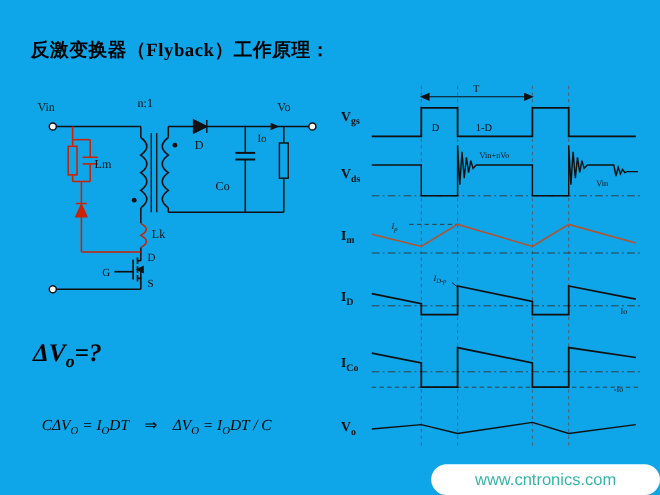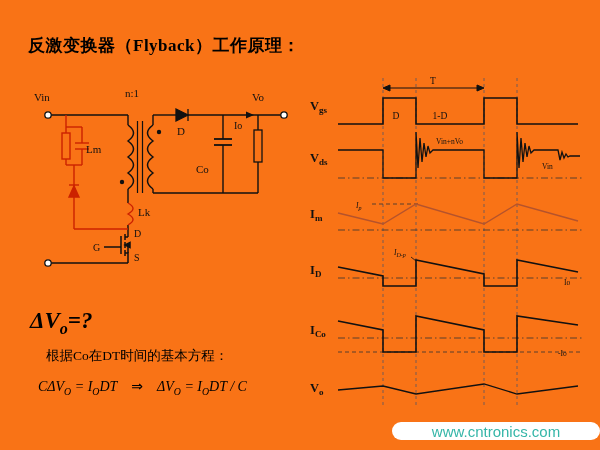--- a/index.html
+++ b/index.html
@@ -1,19 +1,19 @@
 <!DOCTYPE html>
 <html><head>
 <meta charset="utf-8">
 <style>
   * { margin:0; padding:0; box-sizing:border-box; }
   html,body { width:600px; height:450px; }
   .slide {
     position:relative; width:600px; height:450px;
-    background:#f97316; overflow:hidden;
+    background:#0ea5e9; overflow:hidden;
     font-family:"Liberation Serif", serif; color:#000;
   }
   .title { position:absolute; left:28px; top:34px; font-size:17px; font-weight:bold; letter-spacing:.5px; }
   svg { position:absolute; overflow:visible; }
   svg text { font-family:"Liberation Serif", serif; fill:#111; }
   .circuit { left:28px; top:85px; }
   .waves { left:308px; top:72px; }
   .clab { font-size:11px; }
   .clab-s { font-size:10px; }
   .wlab { font-size:12.5px; font-weight:bold; }
@@ -21,21 +21,21 @@
   .tiny { font-size:7.5px; }
   .dutylab { font-size:9.5px; }
   .eq { position:absolute; font-style:italic; font-size:14px; }
   .eq sub { font-size:70%; }
   #eq-ripple { left:82px; top:278px; }
   #eq-question { left:30px; top:308px; font-size:23px; font-weight:bold; }
   #eq-intro { left:46px; top:347px; font-style:normal; font-size:13.5px; }
   #eq-derivation { left:38px; top:378px; }
   .arrow { font-style:normal; padding:0 14px; }
   .watermark {
-    position:absolute; left:392px; top:422px; width:208px; height:18px;
+    position:absolute; left:392px; top:422px; width:208px; height:28px;
     background:#ffffff; border-radius:14px;
     display:flex; align-items:center; justify-content:center;
     font-family:"Liberation Sans", sans-serif; font-size:15px; color:#35b6a8;
   }
 </style>
 </head>
 <body>
 
 <div class="slide">
 
@@ -135,21 +135,20 @@
     <text class="clab-s" x="65" y="166">G</text>
     <text class="clab-s" x="106" y="152">D</text>
     <text class="clab-s" x="106" y="176">S</text>
   </svg>
 
 
   <div class="eq" id="eq-question">
     <span>ΔV</span><sub>o</sub><span>=?</span>
   </div>
 
-  <div class="eq" id="eq-intro">根据Co在DT时间的基本方程：</div>
 
   <div class="eq" id="eq-derivation">
     <span>CΔV</span><sub>O</sub><span> = I</span><sub>O</sub><span>DT</span><span class="arrow">⇒</span><span>ΔV</span><sub>O</sub><span> = I</span><sub>O</sub><span>DT / C</span>
   </div>
 
   <svg class="waves" width="284" height="350" viewBox="0 0 284 350">
 
     <g stroke="#556" stroke-width="0.8" stroke-dasharray="3,3">
       <line x1="75" y1="6" x2="75" y2="334"></line>
       <line x1="108" y1="6" x2="108" y2="334"></line>

